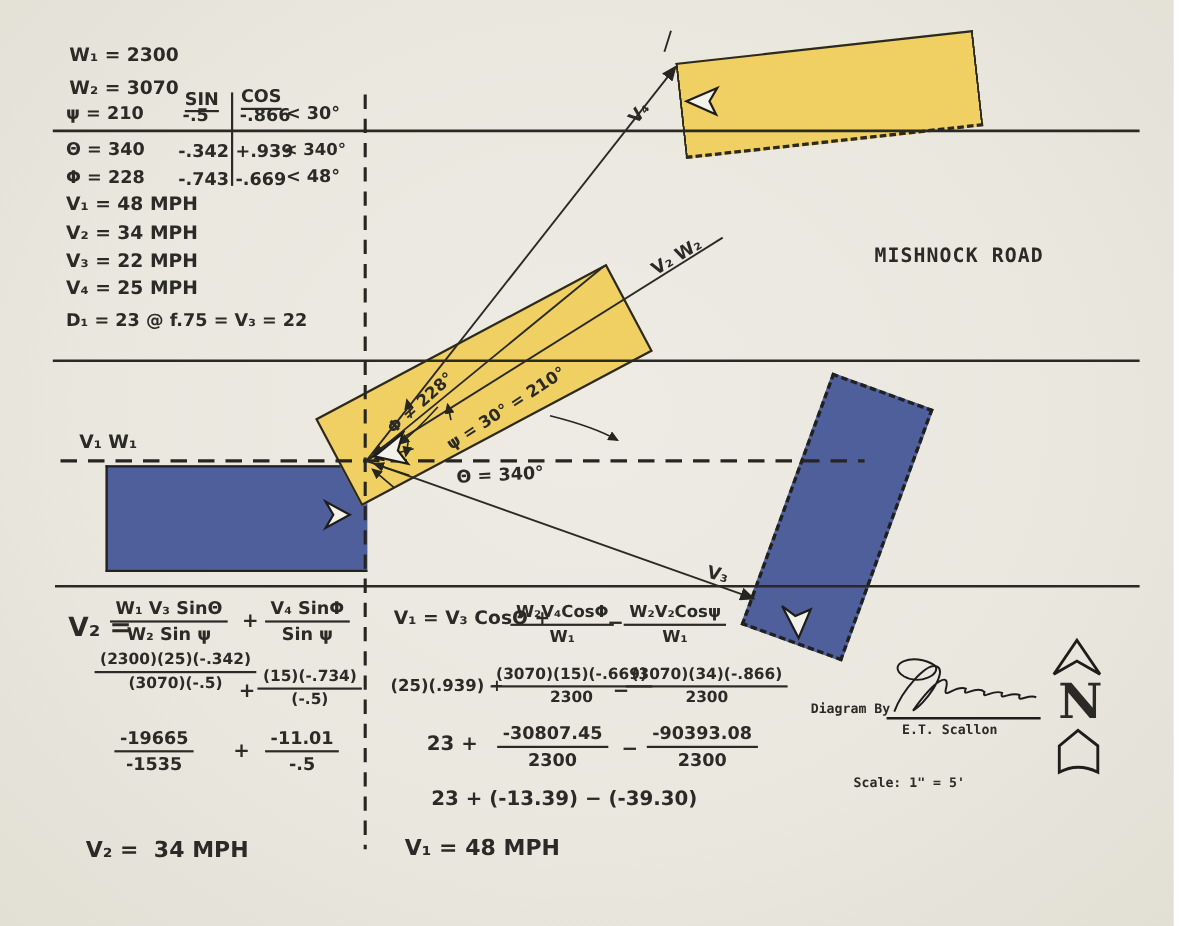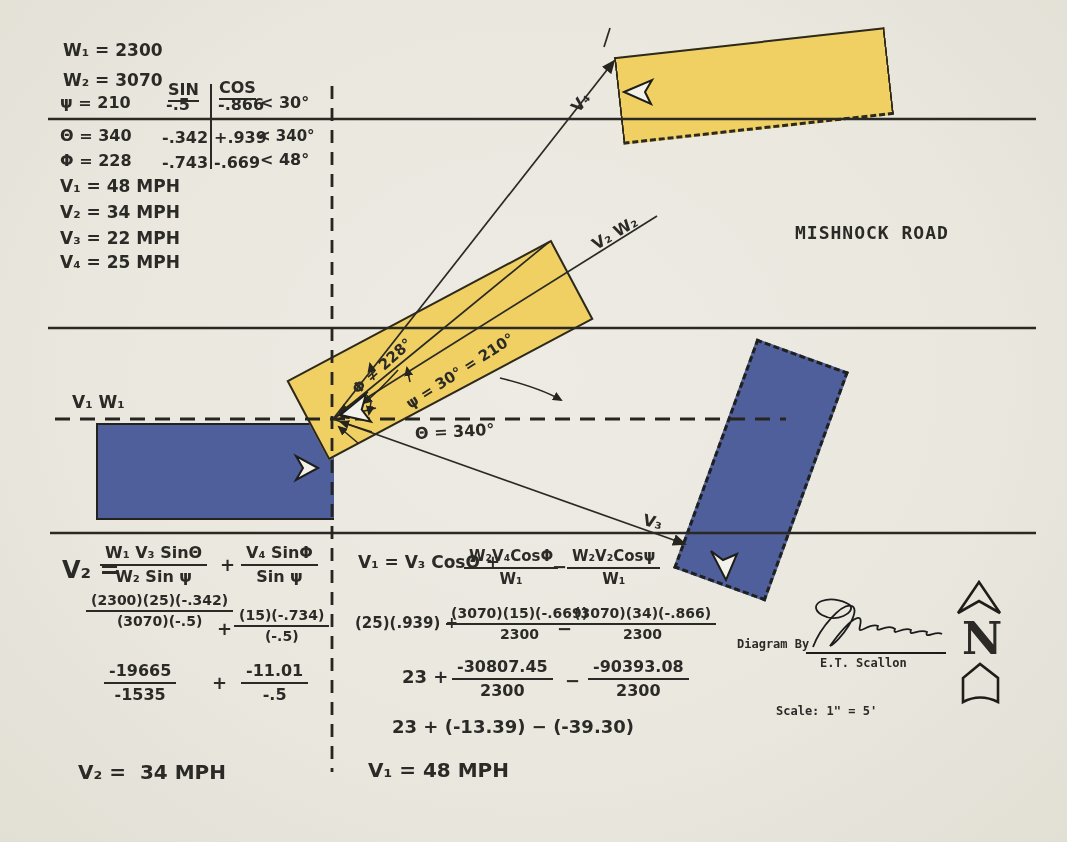--- a/index.html
+++ b/index.html
@@ -123,20 +123,21 @@
 
   <div class="txt t16" style="left:60px;top:153px">Φ = 228</div>
   <div class="txt t16" style="left:162px;top:155px">-.743</div>
   <div class="txt t16" style="left:214px;top:155px">-.669</div>
   <div class="txt t16" style="left:260px;top:152px">&lt; 48°</div>
 
   <div class="txt t17" style="left:60px;top:178px">V₁ = 48 MPH</div>
   <div class="txt t17" style="left:60px;top:204px">V₂ = 34 MPH</div>
   <div class="txt t17" style="left:60px;top:230px">V₃ = 22 MPH</div>
   <div class="txt t17" style="left:60px;top:254px">V₄ = 25 MPH</div>
+  <div class="txt t16" style="left:60px;top:283px">D₁ = 23 @ f.75 = V₃ = 22</div>
 
   <div class="txt mono" style="left:795px;top:224px;font-size:18px;letter-spacing:1px">MISHNOCK ROAD</div>
 
   <div class="txt t17" style="left:72px;top:394px">V₁ W₁</div>
   <div class="txt t16 rot" style="left:594px;top:238px;transform:rotate(-31deg)">V₂ W₂</div>
   <div class="txt t16 rot" style="left:575px;top:102px;transform:rotate(-50deg)">V₄</div>
   <div class="txt t16 rot" style="left:643px;top:512px;transform:rotate(14deg)">V₃</div>
 
   <div class="txt t15 rot" style="left:355px;top:384px;transform:rotate(-42deg)">Φ = 228°</div>
   <div class="txt t15 rot" style="left:408px;top:398px;transform:rotate(-33deg)">ψ = 30° = 210°</div>
@@ -190,21 +191,21 @@
   <span class="frac t14" style="left:446px;top:606px">
     <span class="num">(3070)(15)(-.669)</span>
     <span class="den">2300</span>
   </span>
   <div class="txt t18" style="left:557px;top:620px">−</div>
   <span class="frac t14" style="left:569px;top:606px">
     <span class="num">(3070)(34)(-.866)</span>
     <span class="den">2300</span>
   </span>
 
-  <div class="txt t18" style="left:402px;top:668px">23 +</div>
+  <div class="txt t18" style="left:388px;top:668px">23 +</div>
   <span class="frac t16" style="left:452px;top:658px">
     <span class="num">-30807.45</span>
     <span class="den">2300</span>
   </span>
   <div class="txt t18" style="left:565px;top:672px">−</div>
   <span class="frac t16" style="left:588px;top:658px">
     <span class="num">-90393.08</span>
     <span class="den">2300</span>
   </span>
 

